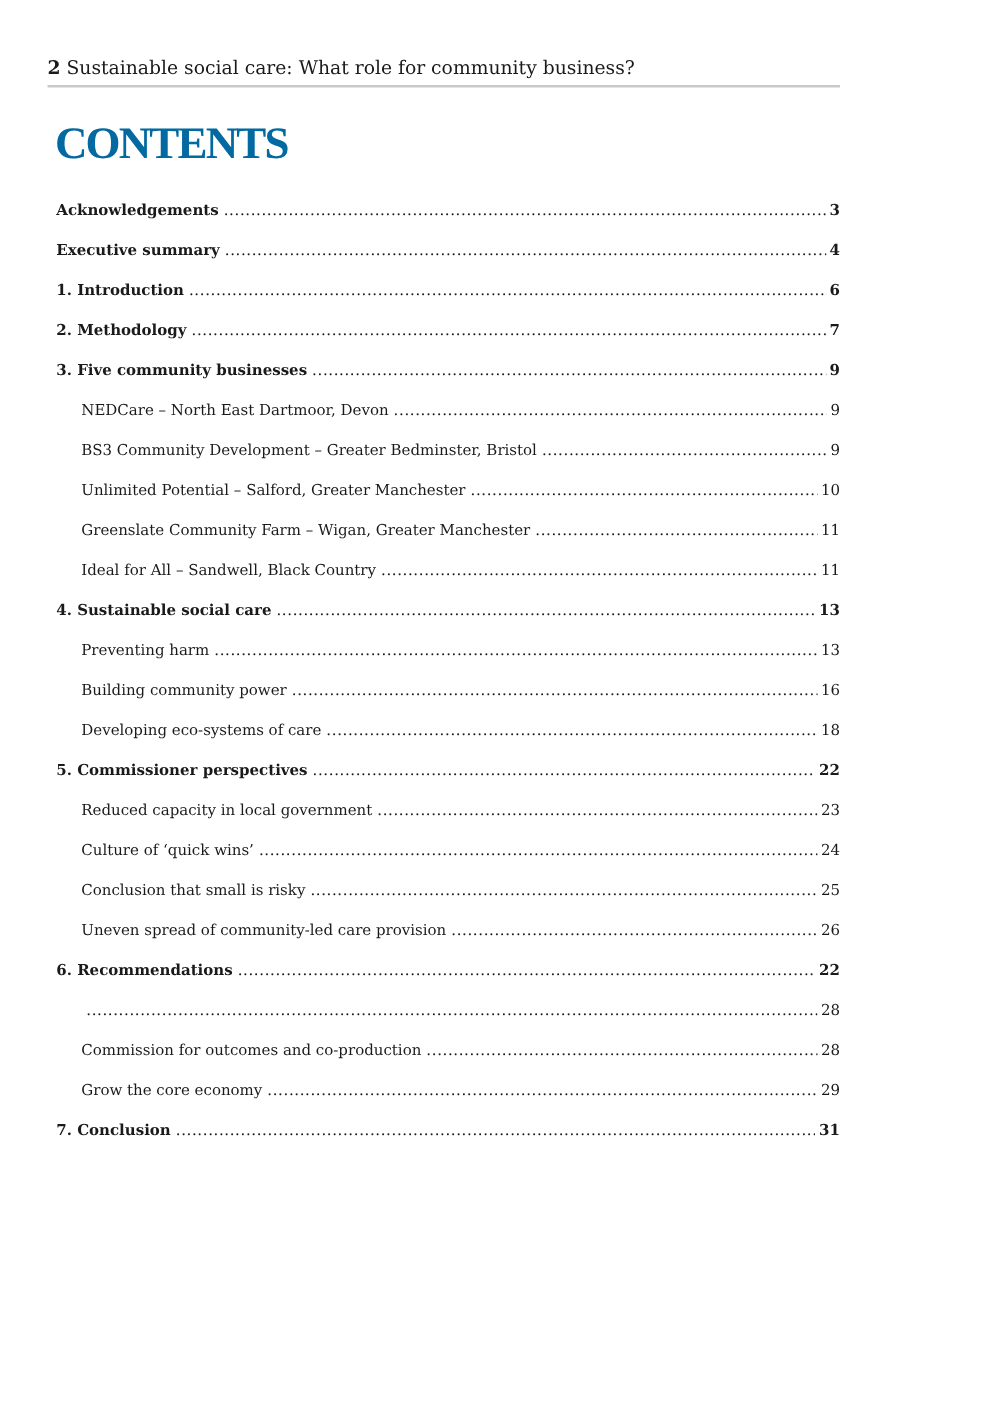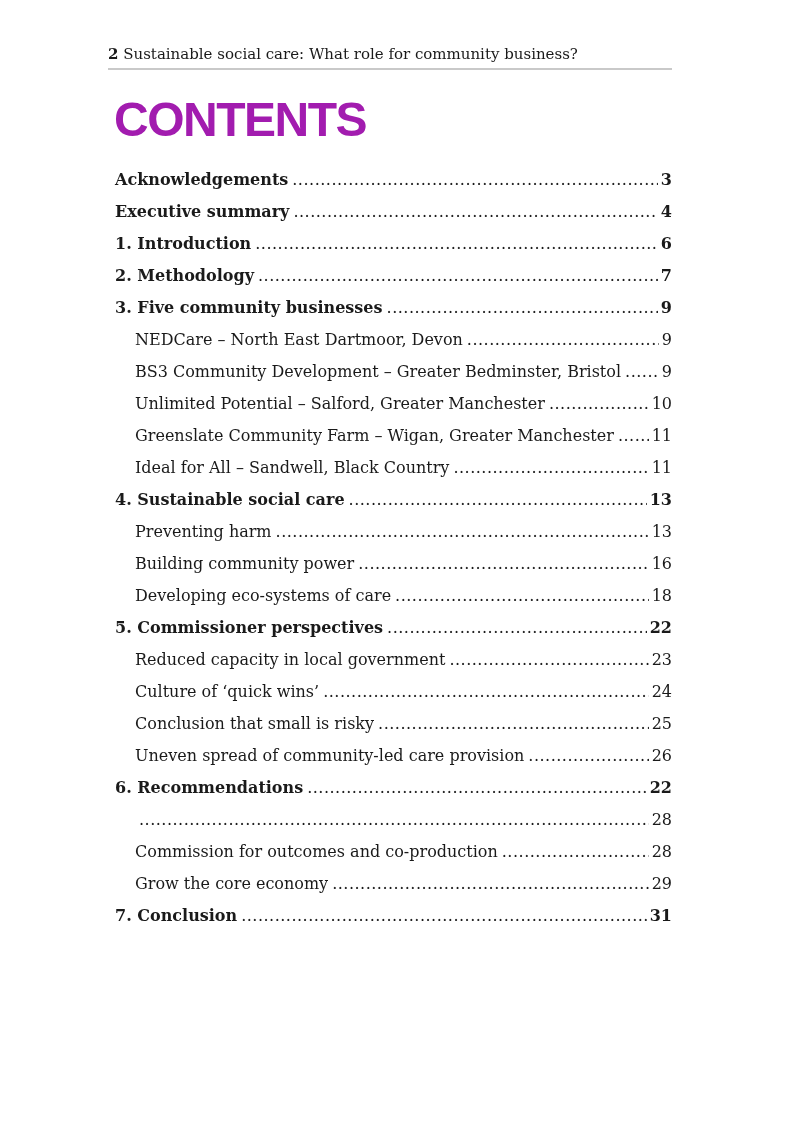--- a/index.html
+++ b/index.html
@@ -6,56 +6,56 @@
     margin: 0;
     padding: 0;
     background: #ffffff;
   }
   .page {
     position: relative;
     width: 764px;
     height: 1132px;
     background: #ffffff;
     box-sizing: border-box;
-    padding: 44px 92px 0 108px;
+    padding: 44px 92px 0 38px;
     font-family: "DejaVu Serif", serif;
     color: #1a1a1a;
     overflow: hidden;
   }
   .running-header {
     font-size: 15px;
     line-height: 20px;
     white-space: nowrap;
   }
   .hdr-num {
     font-weight: bold;
   }
   .rule {
     height: 2px;
     background: #c9c9c9;
     margin-top: 4px;
   }
   .contents-title {
-    font-family: Liberation Sans, sans-serif;
+    font-family: Liberation Serif, serif;
     font-weight: bold;
-    font-size: 48px;
+    font-size: 36px;
     line-height: 1;
     letter-spacing: -1.5px;
-    color: #a21caf;
+    color: #0369a1;
     margin: 26px 0 0 6px;
   }
   .toc {
     margin-top: 20px;
   }
   .toc-row {
     display: flex;
     align-items: baseline;
     height: 32px;
     line-height: 32px;
-    font-size: 16px;
+    font-size: 12px;
     margin-left: 7px;
   }
   .toc-row.level-1 {
     margin-left: 27px;
   }
   .toc-row.bold .toc-label,
   .toc-row.bold .toc-page {
     font-weight: bold;
   }
   .toc-label {

